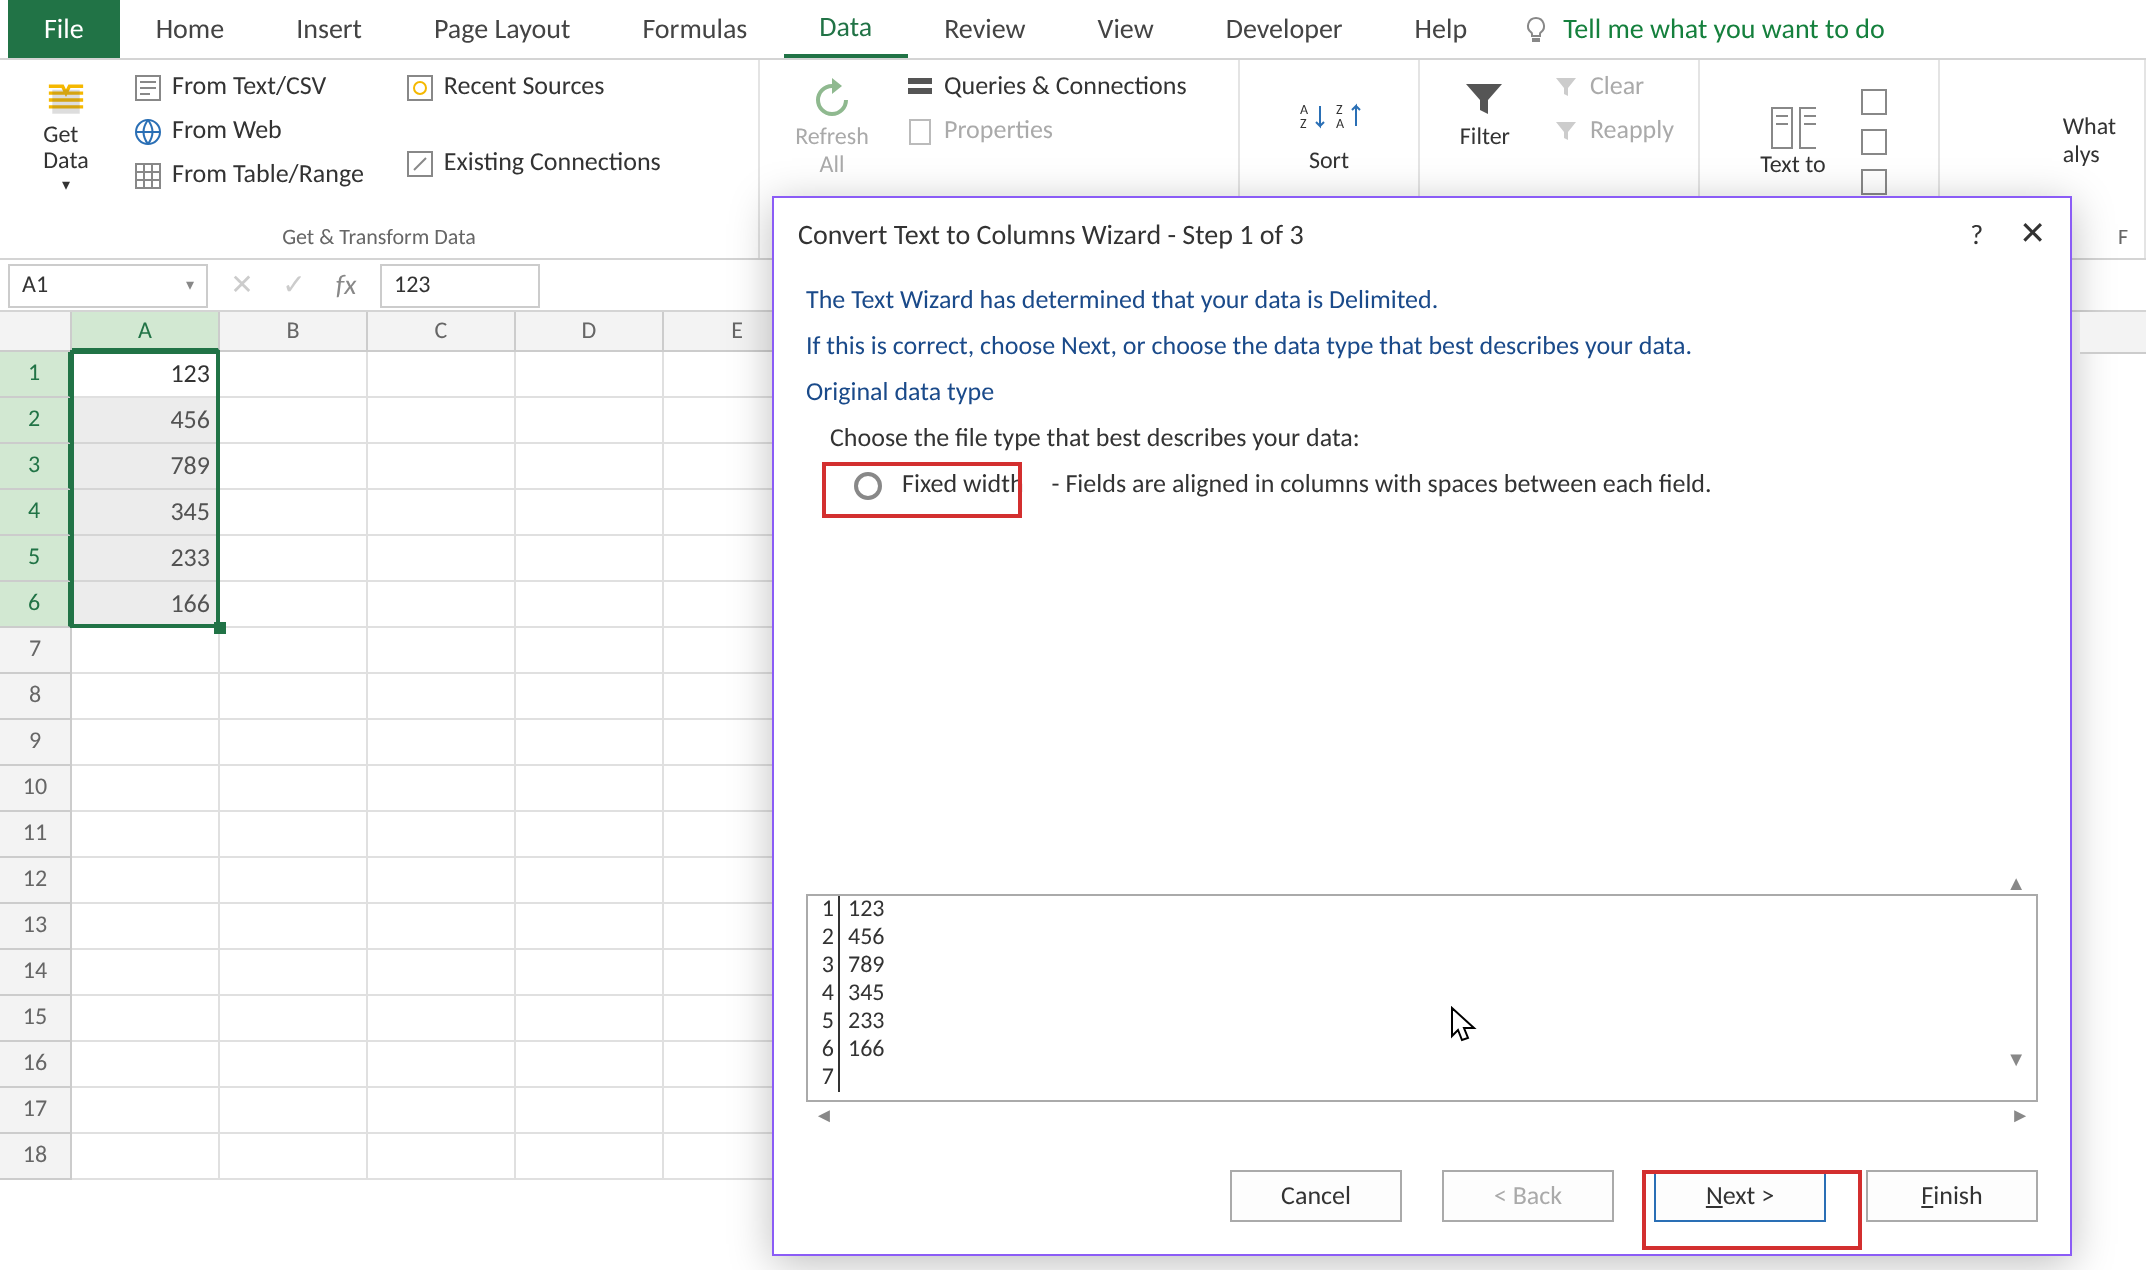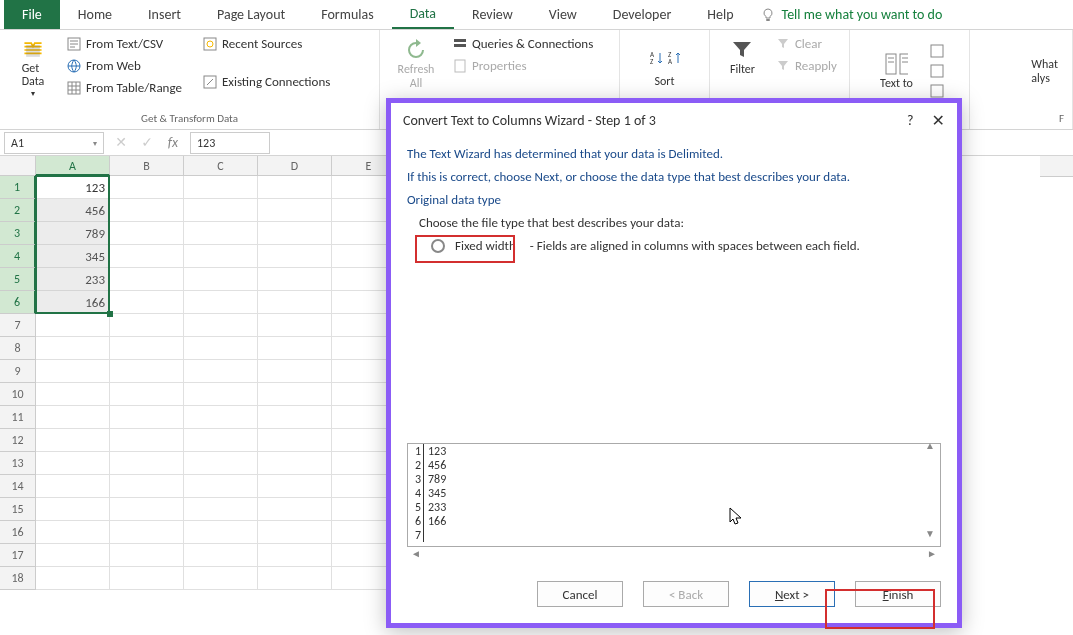--- a/index.html
+++ b/index.html
@@ -39,21 +39,21 @@
 .row-h { height: 23px; border-right: 1px solid #ccc; border-bottom: 1px solid #ccc; background: #f3f3f3; text-align: center; font-size: 12px; line-height: 23px; color: #666; }
 .row-h.sel { background: #d2e8d2; color: #217346; border-right: 2px solid #217346; }
 .cells { position: absolute; left: 36px; top: 20px; }
 .cell-row { display: flex; }
 .cell { width: 74px; height: 23px; border-right: 1px solid #e0e0e0; border-bottom: 1px solid #e0e0e0; font-size: 13px; padding: 0 4px; text-align: right; line-height: 23px; }
 .sel-range { position: absolute; border: 2px solid #217346; pointer-events: none; }
 .sel-fill { position: absolute; background: rgba(180,180,180,0.25); pointer-events: none; }
 .fill-handle { position: absolute; width: 6px; height: 6px; background: #217346; }
 
 
-.dialog { position: absolute; left: 386px; top: 98px; width: 576px; height: 530px; background: #fff; border: 5px solid #8b5cf6; box-shadow: 0 4px 20px rgba(0,0,0,0.25); display: flex; flex-direction: column; }
+.dialog { position: absolute; left: 386px; top: 98px; width: 650px; height: 530px; background: #fff; border: 1px solid #8b5cf6; box-shadow: 0 4px 20px rgba(0,0,0,0.25); display: flex; flex-direction: column; }
 .dlg-title { display: flex; align-items: center; justify-content: space-between; padding: 8px 12px; font-size: 14px; color: #333; }
 .dlg-title-right { display: flex; gap: 18px; align-items: center; }
 .dlg-close { font-size: 16px; cursor: pointer; color: #333; }
 .dlg-body { padding: 4px 16px 10px 16px; flex: 1; display: flex; flex-direction: column; font-size: 13px; color: #1a4a8a; }
 .dlg-body p { margin: 4px 0; }
 .subgroup { color: #1a4a8a; margin-top: 10px; }
 .radio-row { display: flex; align-items: center; gap: 10px; margin: 4px 0 4px 24px; color: #1a4a8a; }
 .radio { width: 14px; height: 14px; border: 2px solid #1a4a8a; border-radius: 50%; display: inline-flex; align-items: center; justify-content: center; }
 .radio.checked::after { content: ""; width: 6px; height: 6px; background: #1a4a8a; border-radius: 50%; }
 .radio-label-sel { border: 1px dotted #888; padding: 0 2px; }

